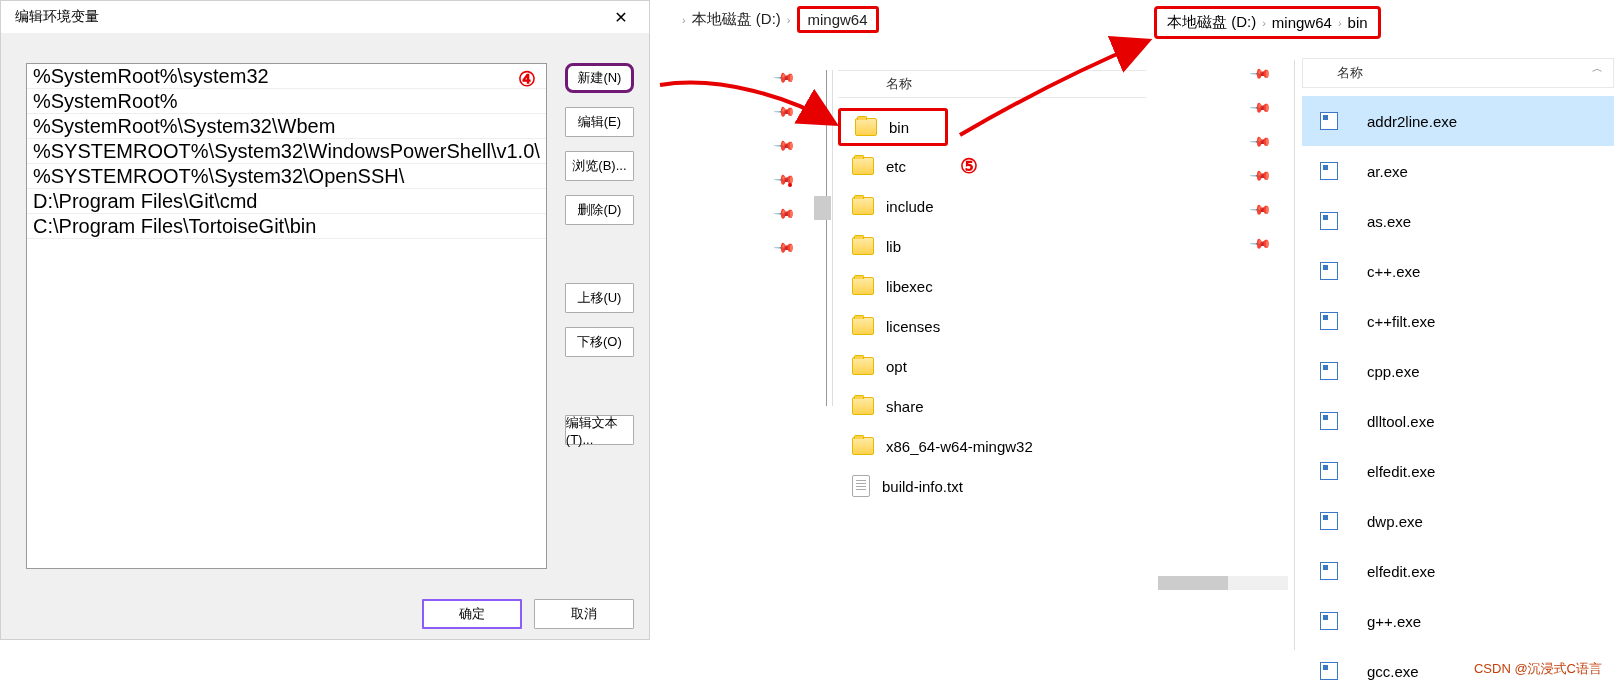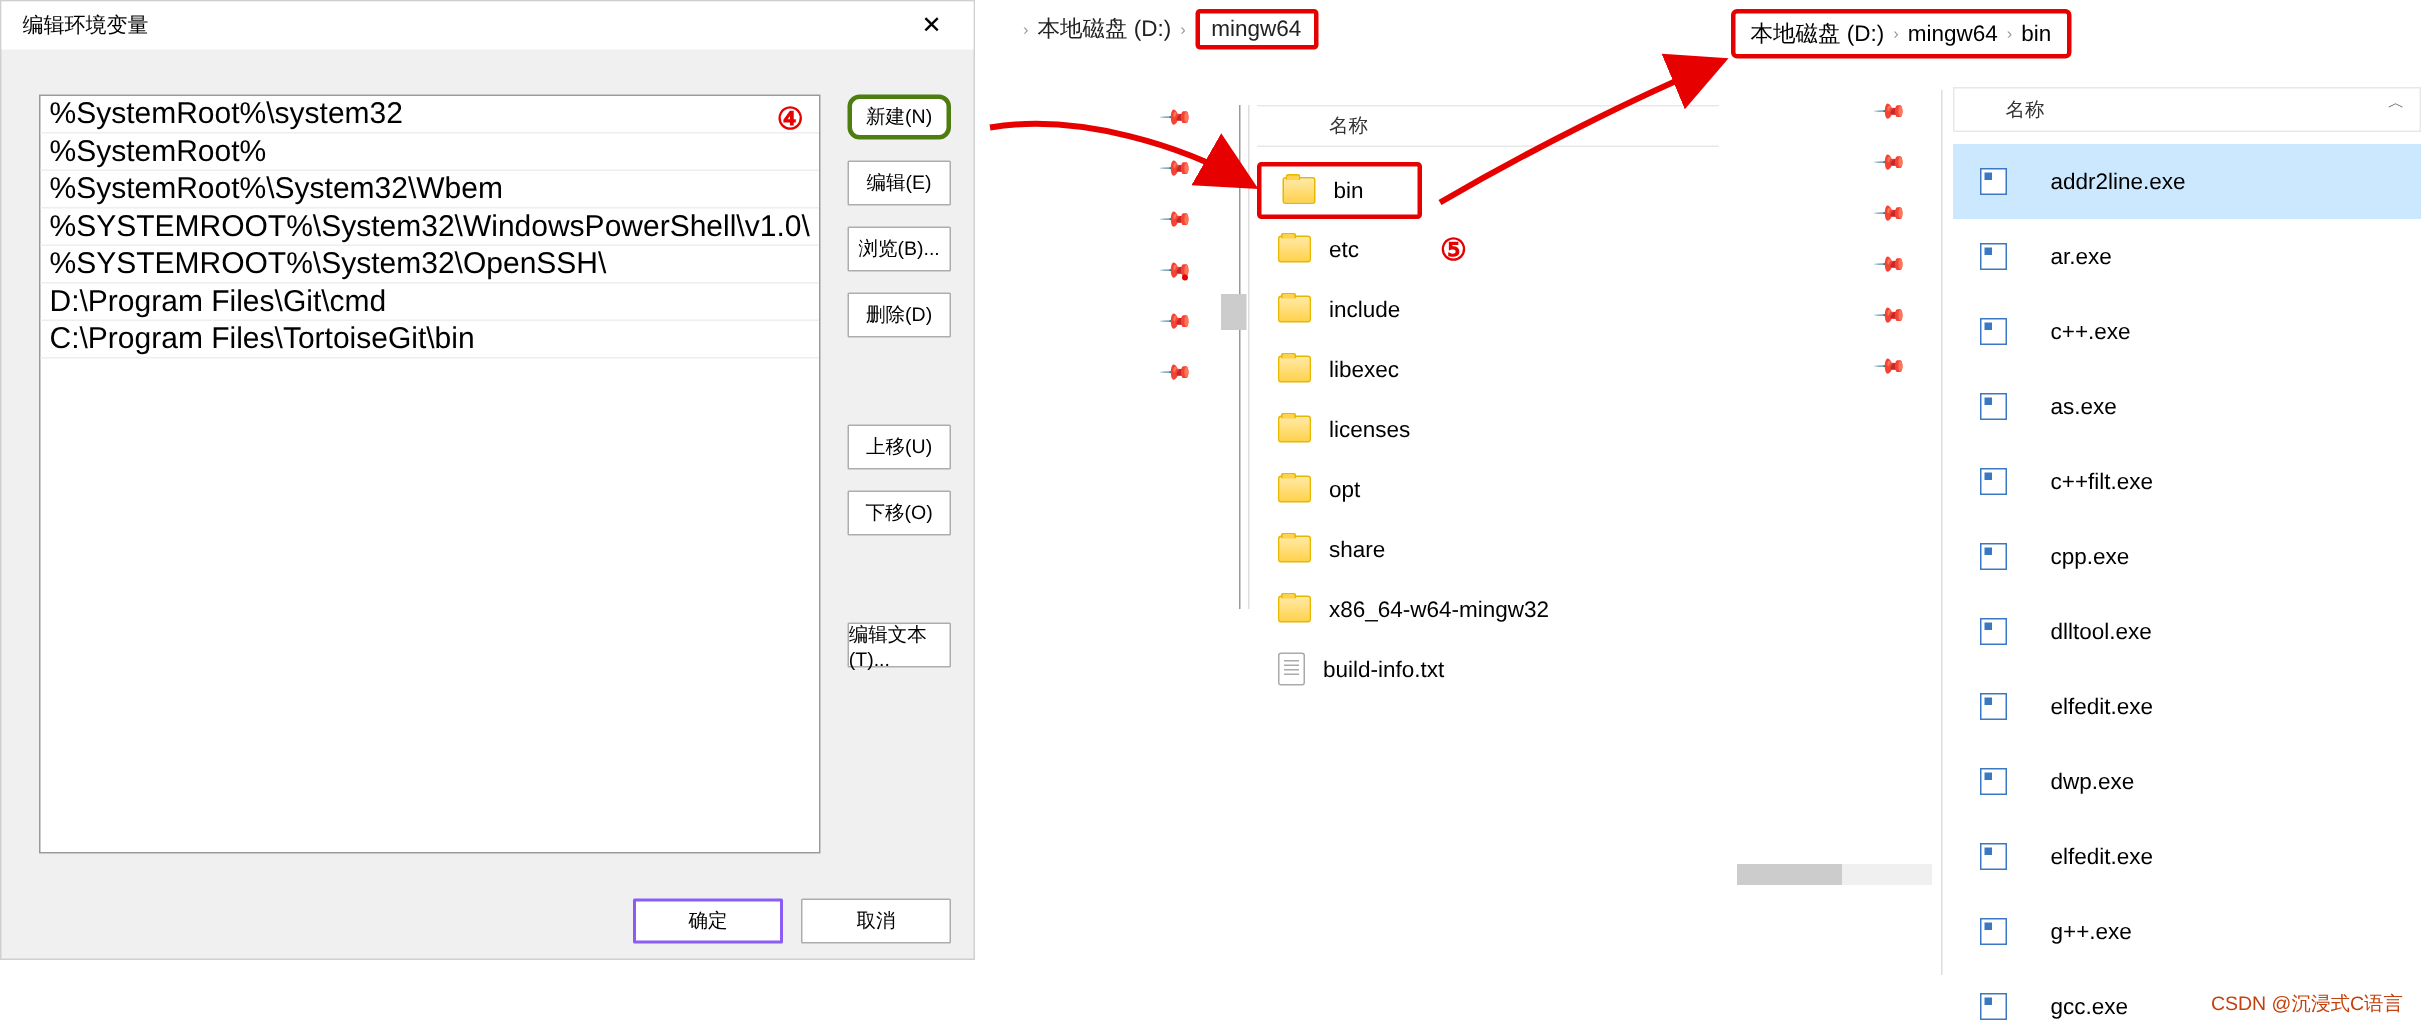--- a/index.html
+++ b/index.html
@@ -21,21 +21,21 @@
     }
     .titlebar { display:flex; justify-content:space-between; align-items:center; height:32px; padding:0 8px 0 14px; background:#fff; }
     .titlebar .title { font-size:14px; }
     .titlebar .close { font-size:16px; cursor:pointer; width:40px; text-align:center; }
     .dialog-body { padding:30px 15px 10px 25px; display:flex; gap:18px; height:calc(100% - 92px); }
     .env-list { flex:1; background:#fff; border:1px solid #999; position:relative; }
     .env-row { padding:3px 6px; border-bottom:1px solid #eee; font-size:20px; height:25px; display:flex; align-items:center; }
     .circled4 { position:absolute; right:10px; top:3px; color:#e60000; font-size:20px; font-weight:bold; }
     .btn-col { width:100px; display:flex; flex-direction:column; gap:14px; }
     .btn { background:#fff; border:1px solid #adadad; border-radius:1px; height:30px; font-size:13px; cursor:pointer; display:flex; align-items:center; justify-content:center; }
-    .btn.highlight { border:3px solid #4d7c0f; border-radius:8px; }
+    .btn.highlight { border:3px solid #701a75; border-radius:8px; }
     .spacer30 { height:30px; }
     .dialog-footer { position:absolute; bottom:10px; right:15px; display:flex; gap:12px; }
     .dialog-footer .btn { width:100px; height:30px; }
     .ok-btn { border:2px solid #8b5cf6; }
 
     
     .ex1 { position:absolute; left:670px; top:0; width:620px; height:620px; background:#fff; }
     .breadcrumb { display:flex; align-items:center; gap:6px; padding:6px 12px; font-size:15px; color:#222; }
     .bc-sep { color:#999; font-size:11px; }
     .bc-box { border:3px solid #e60000; padding:2px 8px; border-radius:3px; }
@@ -143,20 +143,24 @@
     <div class="frow">
         <span class="folder-icon"></span>
         <span>etc</span>
       </div>
     <div class="frow">
         <span class="folder-icon"></span>
         <span>include</span>
       </div>
     <div class="frow">
         <span class="folder-icon"></span>
+        <span>lib</span>
+      </div>
+    <div class="frow">
+        <span class="folder-icon"></span>
         <span>libexec</span>
       </div>
     <div class="frow">
         <span class="folder-icon"></span>
         <span>licenses</span>
       </div>
     <div class="frow">
         <span class="folder-icon"></span>
         <span>opt</span>
       </div>
@@ -209,25 +213,25 @@
     <div class="frow2 sel">
         <span class="exe-icon"></span>
         <span>addr2line.exe</span>
       </div>
     <div class="frow2">
         <span class="exe-icon"></span>
         <span>ar.exe</span>
       </div>
     <div class="frow2">
         <span class="exe-icon"></span>
+        <span>as.exe</span>
+      </div>
+    <div class="frow2">
+        <span class="exe-icon"></span>
         <span>c++.exe</span>
-      </div>
-    <div class="frow2">
-        <span class="exe-icon"></span>
-        <span>as.exe</span>
       </div>
     <div class="frow2">
         <span class="exe-icon"></span>
         <span>c++filt.exe</span>
       </div>
     <div class="frow2">
         <span class="exe-icon"></span>
         <span>cpp.exe</span>
       </div>
     <div class="frow2">

